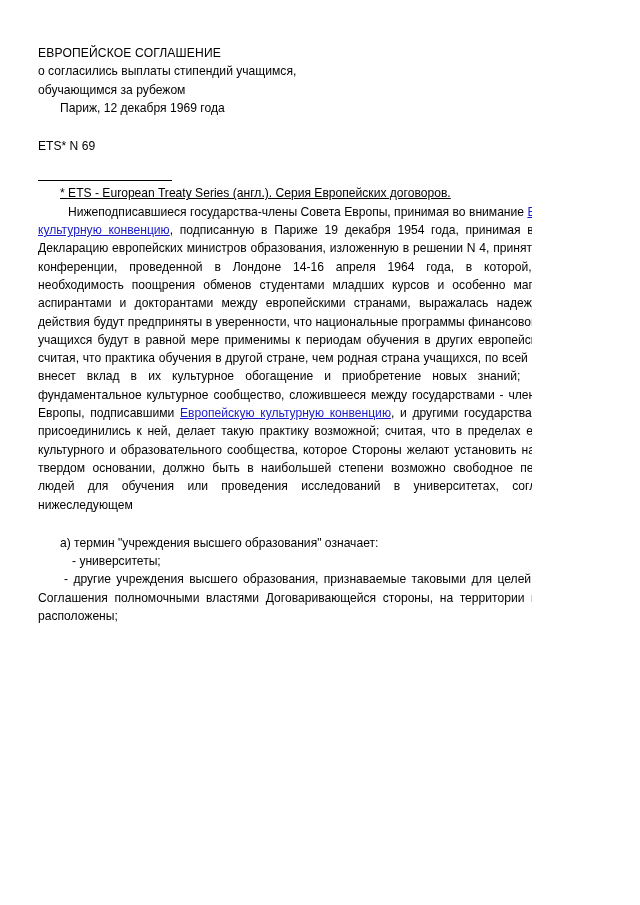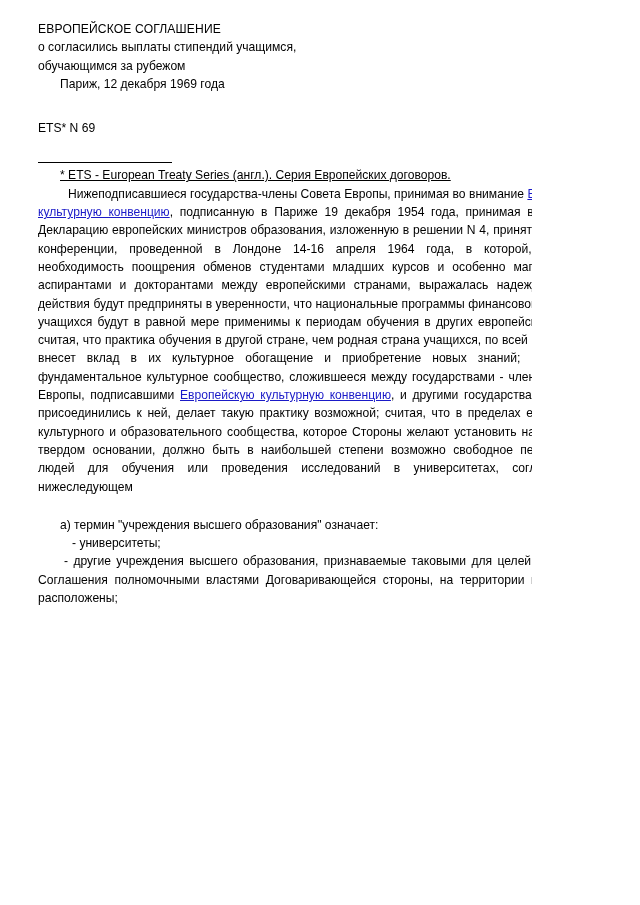--- a/index.html
+++ b/index.html
@@ -13,21 +13,21 @@
     height: 905px;
     font-family: "Liberation Sans", sans-serif;
     color: #000000;
     -webkit-font-smoothing: none;
   }
   .page {
     position: relative;
     width: 532px;
     height: 905px;
     box-sizing: border-box;
-    padding: 20px 38px 0 38px;
+    padding: 44px 38px 0 38px;
     overflow: hidden;
   }
   .doc-body {
     width: 564px;
     font-size: 12.1px;
     line-height: 18.3px;
   }
 
   
   .title-block {
@@ -40,21 +40,21 @@
   .title-line.caps {
     letter-spacing: 0.15px;
   }
 
   
   .place-line {
     padding-left: 22px;
     white-space: pre;
   }
   .code-line {
-    margin-top: 26px;
+    margin-top: 20px;
     white-space: pre;
   }
 
   
   .footnote-rule {
     width: 134px;
     height: 0;
     border: 0;
     border-top: 1px solid #000;
     margin: 25px 0 0 0;

